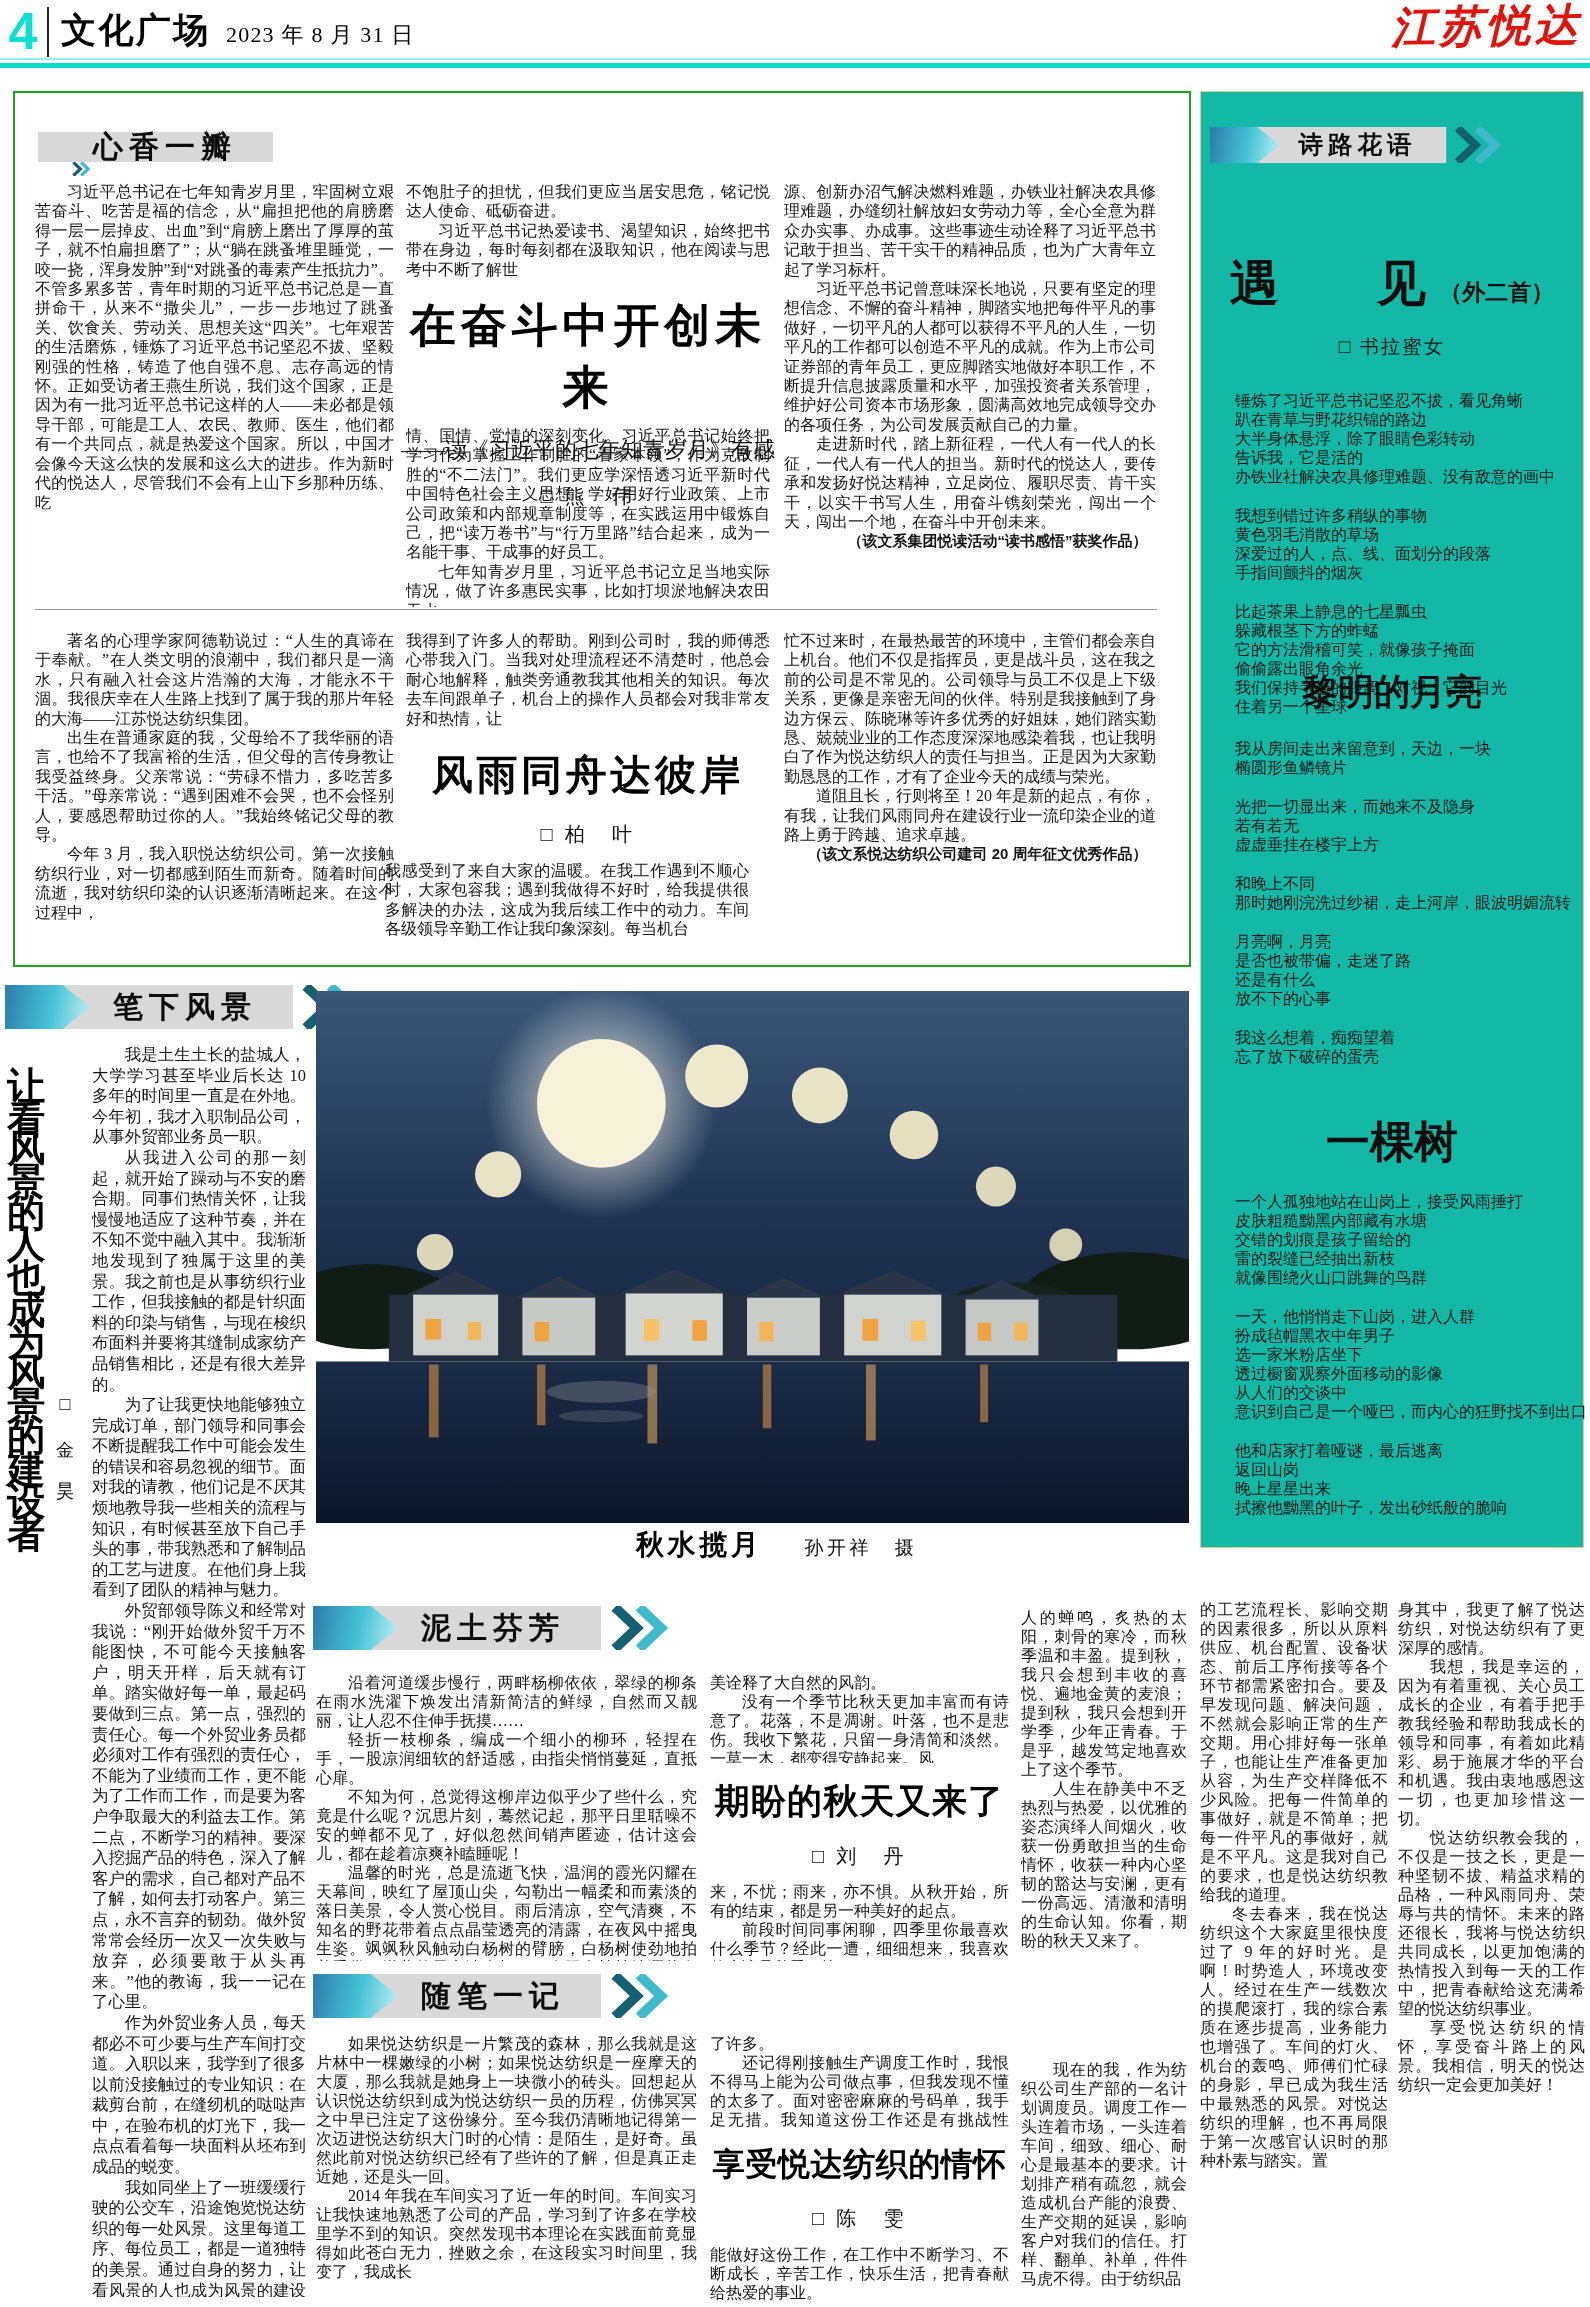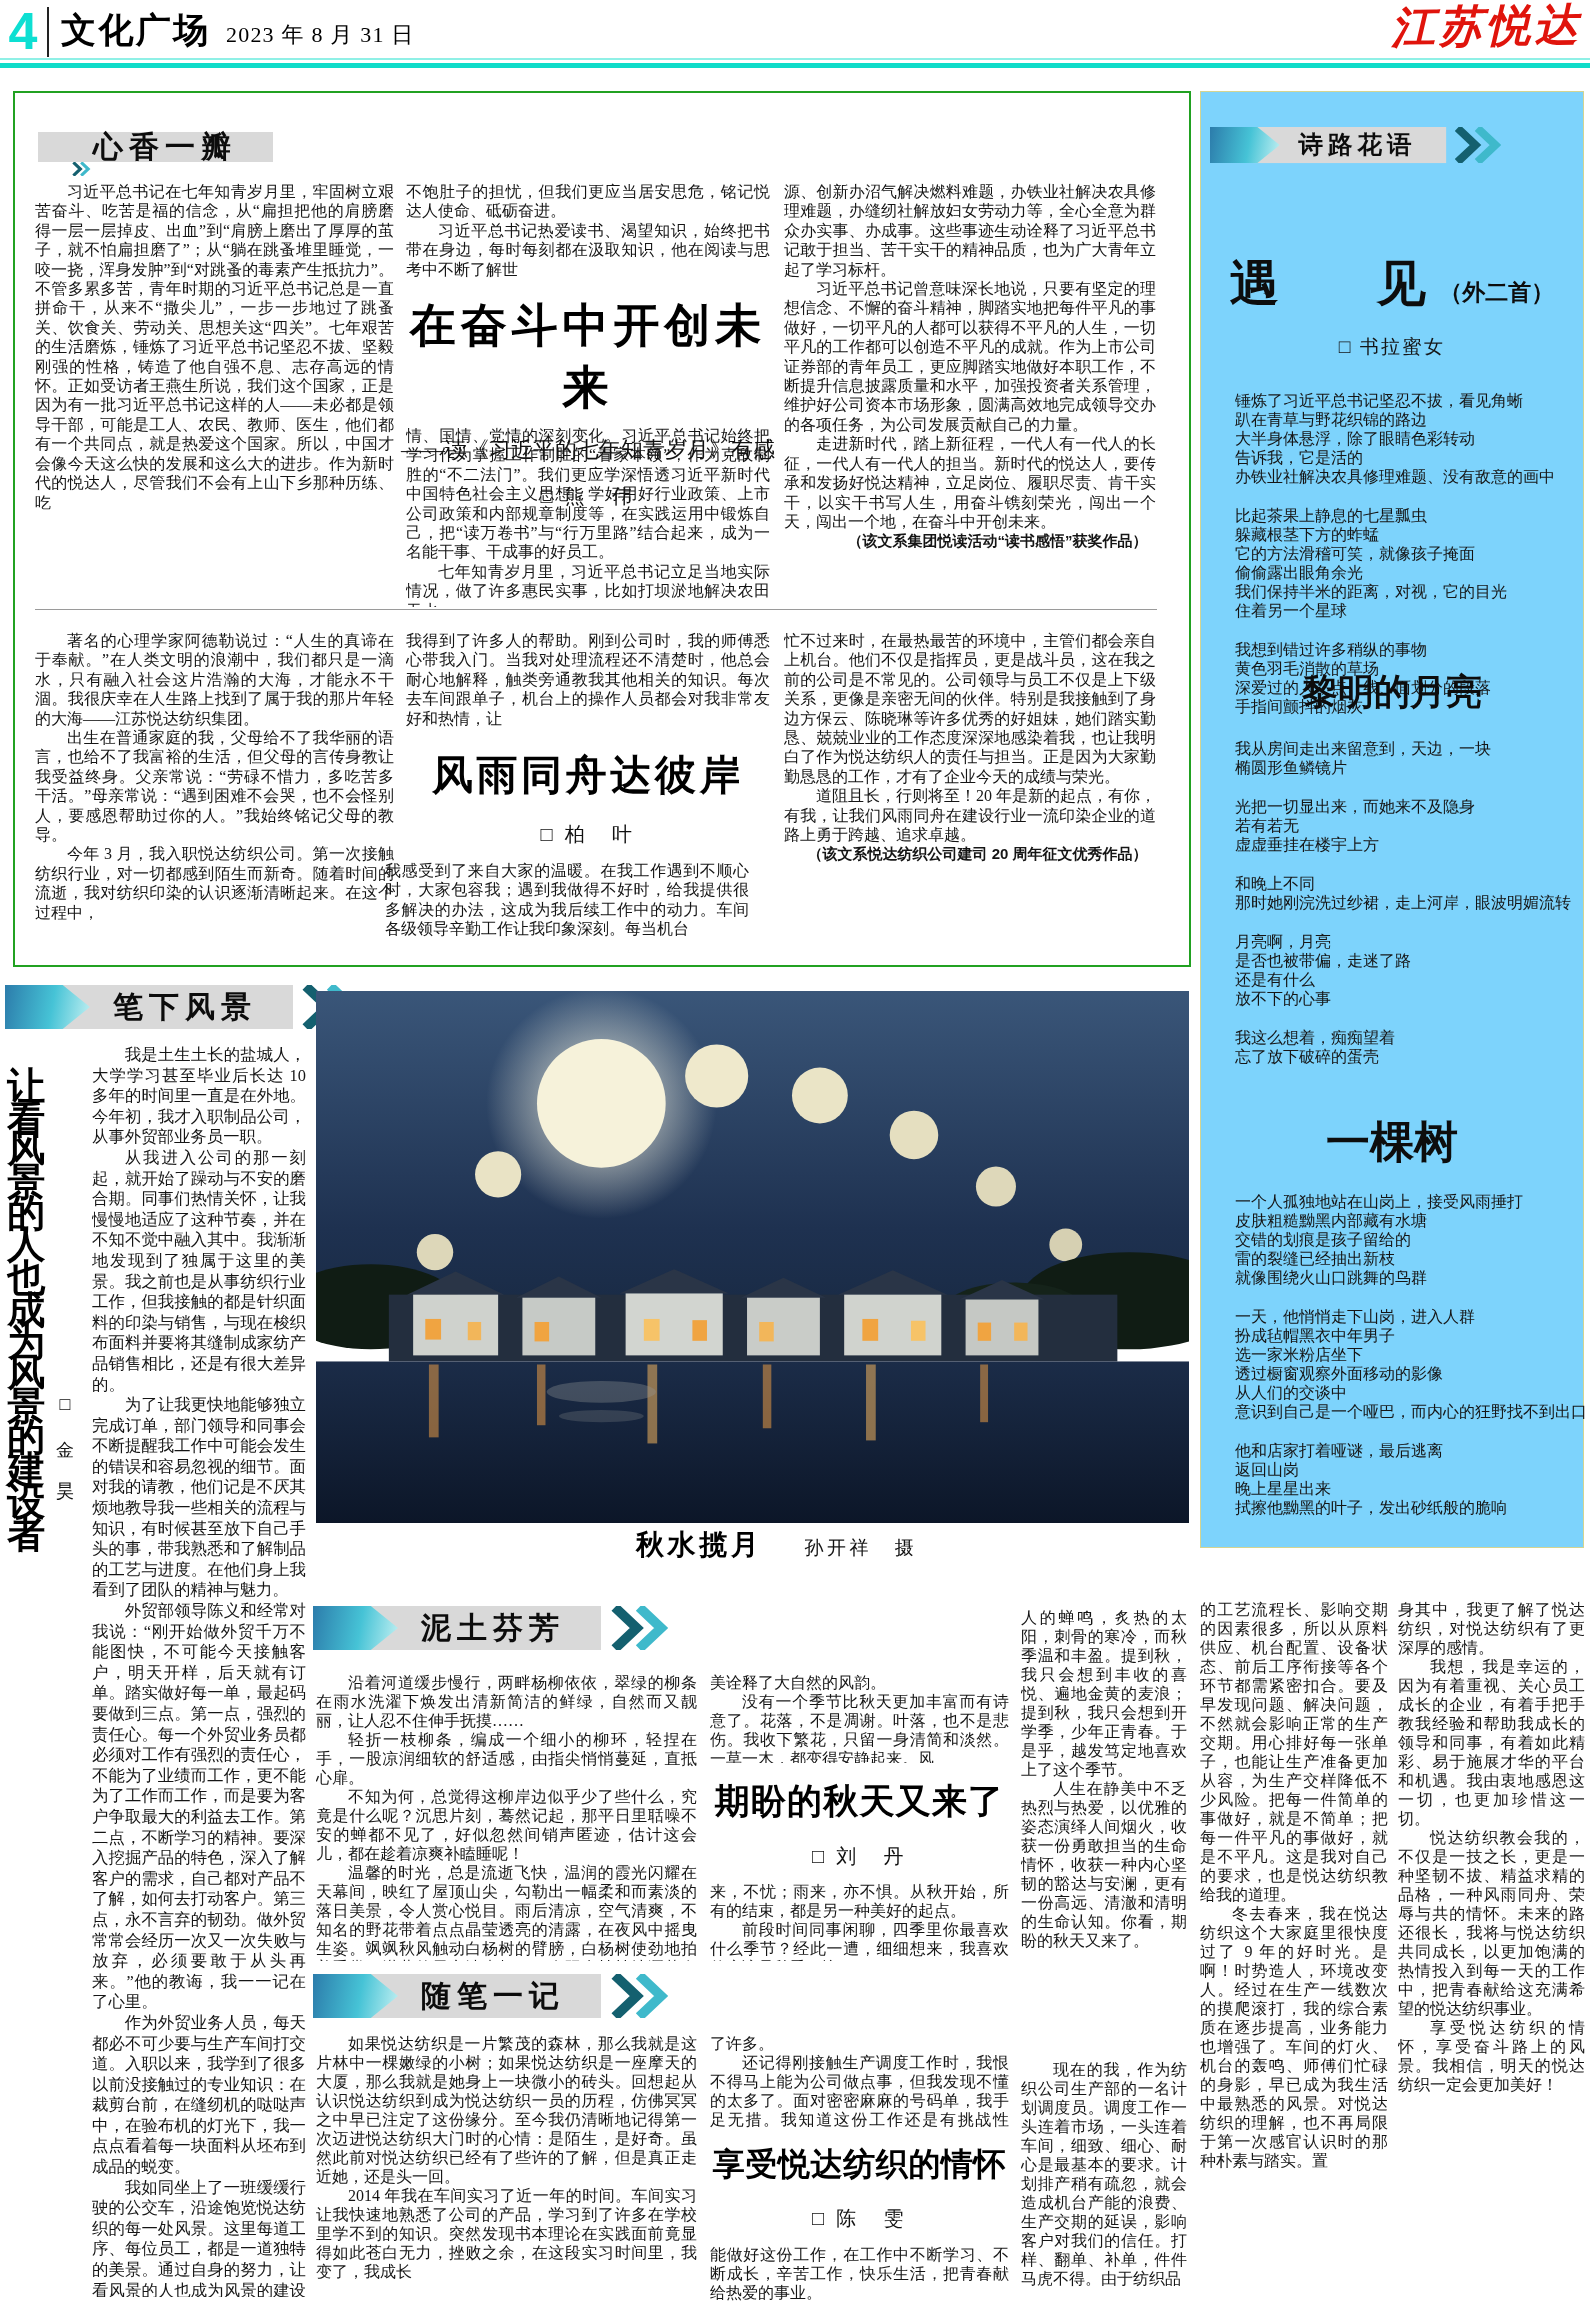--- a/index.html
+++ b/index.html
@@ -28,21 +28,21 @@
   .col p.note{font-weight:bold;text-indent:0;text-align:right;padding-right:8.5px;font-family:"Liberation Sans","DejaVu Sans",sans-serif;font-size:15px;}
   .narrow{line-height:19px;}
   
   .tblock{position:absolute;text-align:center;}
   .tblock .t-main{font-family:"Liberation Sans","DejaVu Sans",sans-serif;font-weight:900;color:#000000;}
   .tblock .t-sub{margin-top:16px;font-size:22px;color:#111;}
   .tblock .t-auth{margin-top:18px;font-size:20px;letter-spacing:3.6px;color:#111;}
   
   .greenbox{position:absolute;left:13.4px;top:91px;width:1174px;height:872px;border:2.4px solid #21a121;background:#fff;}
   .hr-split{position:absolute;left:35px;top:609px;width:1122px;height:1.2px;background:#9a9a9a;}
-  .poembox{position:absolute;left:1200px;top:91px;width:384px;height:1457px;background:#7dd3fc;border:1.8px solid #d4d490;box-sizing:border-box;}
+  .poembox{position:absolute;left:1200px;top:91px;width:384px;height:1457px;background:#14b8a6;border:1.8px solid #d4d490;box-sizing:border-box;}
   .poem-title{position:absolute;width:100%;text-align:center;font-family:"Liberation Sans","DejaVu Sans",sans-serif;font-weight:900;color:#0d0d0d;}
   .poem-suffix{font-size:23px;font-weight:700;font-family:"Liberation Serif",serif;}
   .poem-author{position:absolute;width:100%;text-align:center;font-size:19px;letter-spacing:2.4px;}
   .poem-body{position:absolute;left:34px;right:18px;font-size:16px;line-height:19px;}
   .poem-body .stanza{margin-bottom:20px;}
   .poem-body .pline{white-space:nowrap;}
   
   .vtitle{position:absolute;left:7.3px;top:1036px;height:1050px;writing-mode:vertical-rl;
      font:900 38px/1 "Liberation Sans","DejaVu Sans",sans-serif;letter-spacing:32px;color:#000;}
   .vauthor{position:absolute;left:56px;top:1394px;writing-mode:vertical-rl;
@@ -142,32 +142,32 @@
     <div class="poem-author" style="top:242px;">□ 书拉蜜女</div>
     <div class="poem-body" style="top:299px;">
         <div class="stanza">
           <div class="pline">锤炼了习近平总书记坚忍不拔，看见角蜥</div>
           <div class="pline">趴在青草与野花织锦的路边</div>
           <div class="pline">大半身体悬浮，除了眼睛色彩转动</div>
           <div class="pline">告诉我，它是活的</div>
           <div class="pline">办铁业社解决农具修理难题、没有敌意的画中</div>
         </div>
         <div class="stanza">
+          <div class="pline">我想到错过许多稍纵的事物</div>
+          <div class="pline">黄色羽毛消散的草场</div>
+          <div class="pline">深爱过的人，点、线、面划分的段落</div>
+          <div class="pline">手指间颤抖的烟灰</div>
+        </div>
+        <div class="stanza">
           <div class="pline">比起茶果上静息的七星瓢虫</div>
           <div class="pline">躲藏根茎下方的蚱蜢</div>
           <div class="pline">它的方法滑稽可笑，就像孩子掩面</div>
           <div class="pline">偷偷露出眼角余光</div>
           <div class="pline">我们保持半米的距离，对视，它的目光</div>
           <div class="pline">住着另一个星球</div>
-        </div>
-        <div class="stanza">
-          <div class="pline">我想到错过许多稍纵的事物</div>
-          <div class="pline">黄色羽毛消散的草场</div>
-          <div class="pline">深爱过的人，点、线、面划分的段落</div>
-          <div class="pline">手指间颤抖的烟灰</div>
         </div>
       </div>
     <div class="poem-title" style="top:576px;font-size:36px;">黎明的月亮</div>
     <div class="poem-body" style="top:647px;">
         <div class="stanza">
           <div class="pline">我从房间走出来留意到，天边，一块</div>
           <div class="pline">椭圆形鱼鳞镜片</div>
         </div>
         <div class="stanza">
           <div class="pline">光把一切显出来，而她来不及隐身</div>

